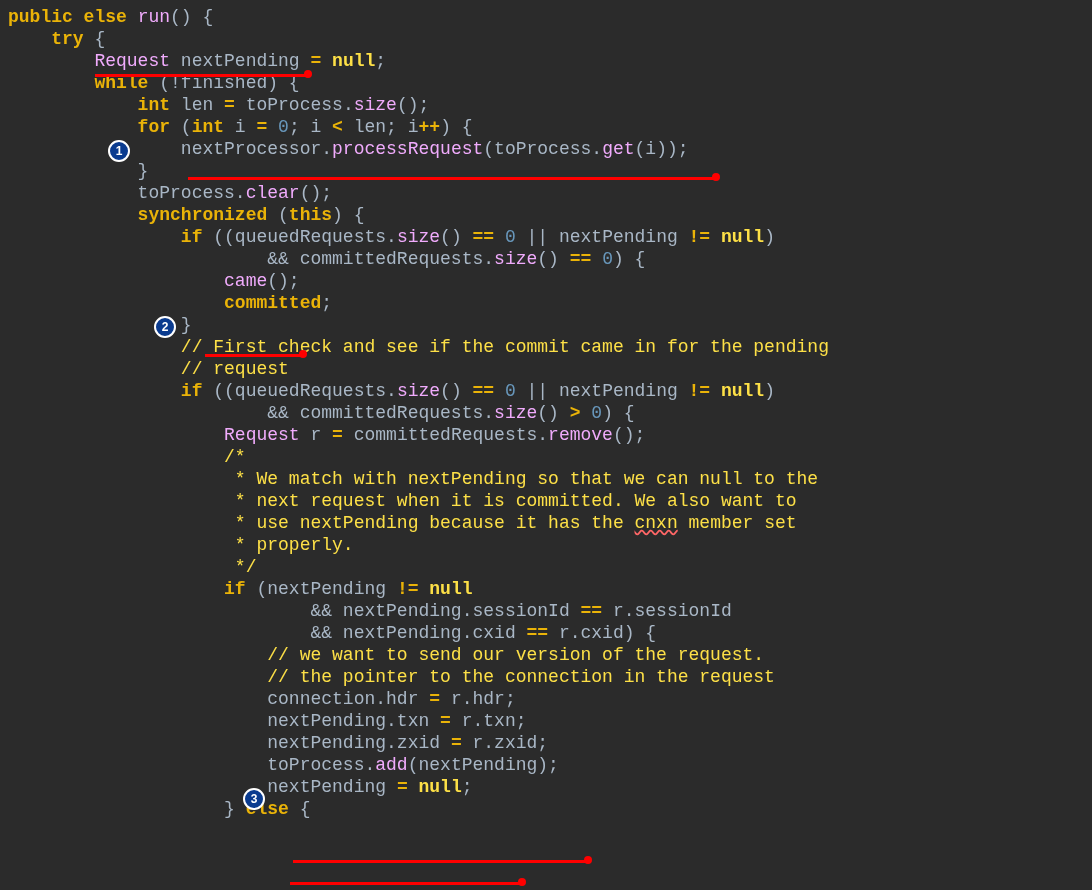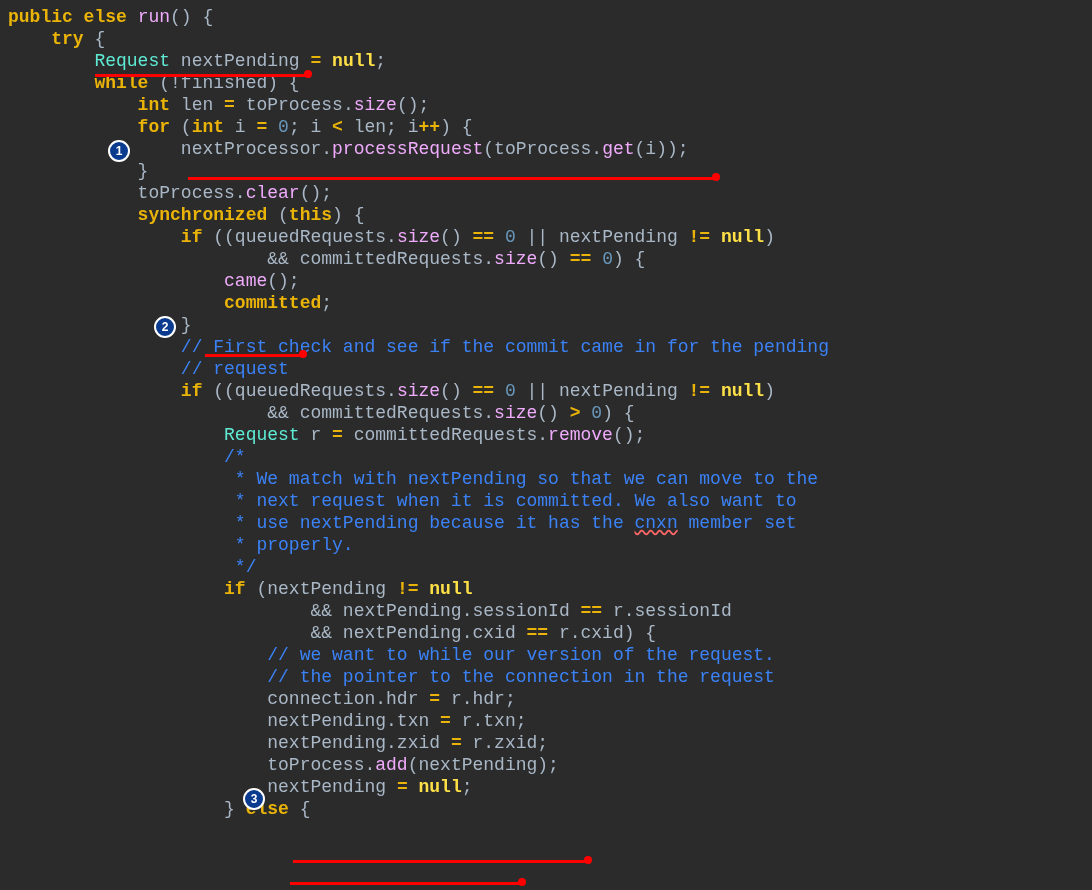--- a/index.html
+++ b/index.html
@@ -1,22 +1,22 @@
 <!DOCTYPE html>
 <html><head>
 <meta charset="utf-8">
 <style>
   html,body{margin:0;padding:0;background:#2b2b2b;width:1092px;height:890px;overflow:hidden}
   pre{margin:0;padding:6px 8px;font-family:Consolas,"Courier New",monospace;font-size:18px;line-height:22px;white-space:pre}        
   .kw{color:#eab308;font-weight:bold}       
-  .t{color:#5eead4}                         
+  .t{color:#f0abfc}                         
   .m{color:#f0abfc}                         
   .n{color:#6897bb}                         
   .s{color:#a9b7c6}                         
-  .c{color:#3b82f6}                         
+  .c{color:#fde047}                         
   .nl{color:#fde047;font-weight:bold}
   .badge{display:inline-block;width:18px;height:18px;border-radius:50%;background:#0a3b8f;color:#fff;border:2px solid #fff;font-size:12px;font-weight:bold;text-align:center;line-height:18px;font-family:Arial,sans-serif;vertical-align:middle}
   .under{position:absolute;height:0;border-top:3px solid #ff0000}
   .dot{position:absolute;width:8px;height:8px;border-radius:50%;background:#ff0000}
   #stage{position:relative;width:1092px;height:890px}
   .squig{text-decoration:underline wavy #ff6666}
 </style>
 </head>
 <body>
 
@@ -35,29 +35,29 @@
 <span class="s">                        &amp;&amp; committedRequests.</span><span class="m">size</span><span class="s">() </span><span class="kw">==</span><span class="n"> 0</span><span class="s">) {</span>
 <span class="m">                    came</span><span class="s">();</span>
 <span class="kw">                    committed</span><span class="s">;</span>
 <span class="s">                }</span>
 <span class="c">                // First check and see if the commit came in for the pending</span>
 <span class="c">                // request</span>
 <span class="kw">                if</span><span class="s"> ((queuedRequests.</span><span class="m">size</span><span class="s">() </span><span class="kw">==</span><span class="n"> 0</span><span class="s"> || nextPending </span><span class="kw">!=</span><span class="nl"> null</span><span class="s">)</span>
 <span class="s">                        &amp;&amp; committedRequests.</span><span class="m">size</span><span class="s">() </span><span class="kw">&gt;</span><span class="n"> 0</span><span class="s">) {</span>
 <span class="t">                    Request</span><span class="s"> r </span><span class="kw">=</span><span class="s"> committedRequests.</span><span class="m">remove</span><span class="s">();</span>
 <span class="c">                    /*</span>
-<span class="c">                     * We match with nextPending so that we can move to the</span>
+<span class="c">                     * We match with nextPending so that we can null to the</span>
 <span class="c">                     * next request when it is committed. We also want to</span>
 <span class="c">                     * use nextPending because it has the </span><span class="c squig">cnxn</span><span class="c"> member set</span>
 <span class="c">                     * properly.</span>
 <span class="c">                     */</span>
 <span class="kw">                    if</span><span class="s"> (nextPending </span><span class="kw">!=</span><span class="nl"> null</span>
 <span class="s">                            &amp;&amp; nextPending.sessionId </span><span class="kw">==</span><span class="s"> r.sessionId</span>
 <span class="s">                            &amp;&amp; nextPending.cxid </span><span class="kw">==</span><span class="s"> r.cxid) {</span>
-<span class="c">                        // we want to while our version of the request.</span>
+<span class="c">                        // we want to send our version of the request.</span>
 <span class="c">                        // the pointer to the connection in the request</span>
 <span class="s">                        connection.hdr </span><span class="kw">=</span><span class="s"> r.hdr;</span>
 <span class="s">                        nextPending.txn </span><span class="kw">=</span><span class="s"> r.txn;</span>
 <span class="s">                        nextPending.zxid </span><span class="kw">=</span><span class="s"> r.zxid;</span>
 <span class="s">                        toProcess.</span><span class="m">add</span><span class="s">(nextPending);</span>
 <span class="s">                        nextPending </span><span class="kw">=</span><span class="nl"> null</span><span class="s">;</span>
 <span class="s">                    } </span><span class="kw">else</span><span class="s"> {</span></pre>
 
 <span class="badge" id="bd1" style="position: absolute; left: 108px; top: 140px;">1</span>
 <span class="badge" id="bd2" style="position: absolute; left: 154px; top: 316px;">2</span>

